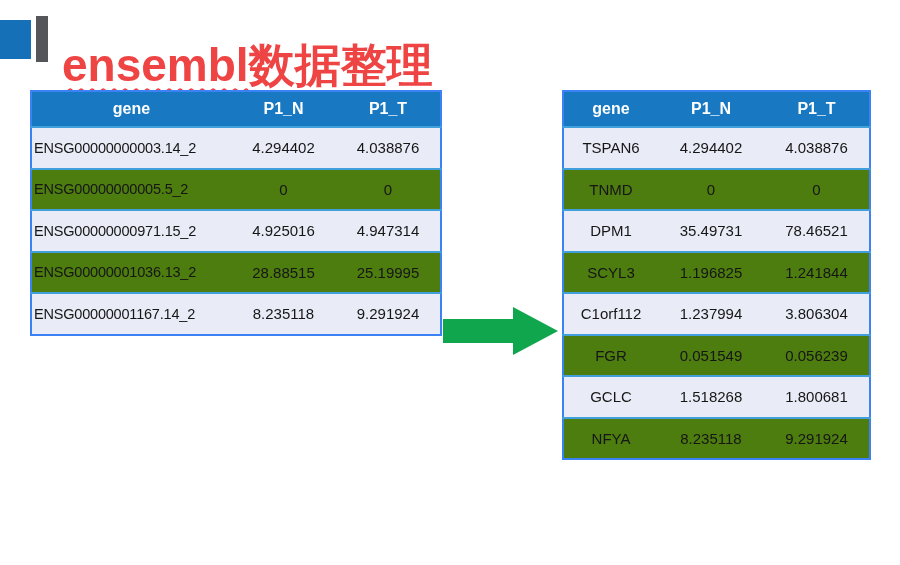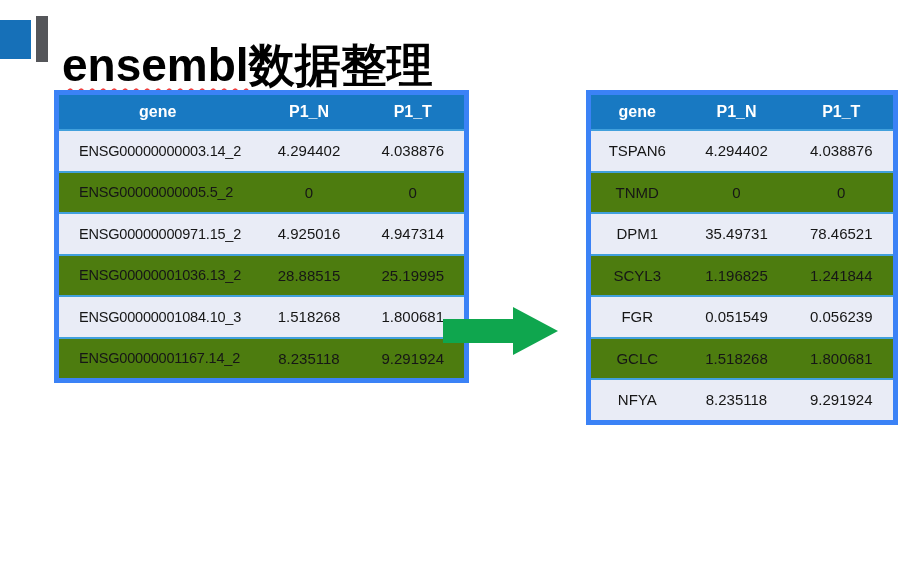--- a/index.html
+++ b/index.html
@@ -18,40 +18,39 @@
     background: #1670B8;
   }
   .accent-bar {
     position: absolute; left: 36px; top: 16px;
     width: 12px; height: 46px;
     background: #55565A;
   }
   .page-title {
     position: absolute; left: 62px; top: 4px;
     font-size: 46px; line-height: 60px;
-    color: #000000;
+    color: #ef4444;
     letter-spacing: 0px;
     white-space: nowrap;
   }
   .page-title .latin {
     text-decoration-line: underline;
     text-decoration-style: wavy;
     text-decoration-color: #F04040;
     text-decoration-thickness: 2px;
     text-underline-offset: 7px;
   }
 
   
   table.dtable {
     position: absolute;
     top: 90px;
     border-collapse: collapse;
     table-layout: fixed;
-    border: 5px solid #3b82f6;
-    margin-left: 24px;
+    border: 2px solid #3b82f6;
   }
   table.dtable.left  { left: 30px;  width: 410px; }
   table.dtable.right { left: 562px; width: 307px; }
 
   .dtable th {
     background: #1879C2;
     color: #ffffff;
     font-weight: bold;
     font-size: 16px;
     height: 34px;
@@ -63,21 +62,21 @@
     font-size: 15px;
     color: #161616;
     text-align: center;
     padding: 0;
     border-top: 2px solid #41A0DC;
     background: #4d7c0f;
   }
   .dtable tbody tr:nth-child(odd) td { background: #E9ECF6; }
   .dtable.left td:first-child {
     text-align: left;
-    padding-left: 20px;
+    padding-left: 2px;
     font-size: 14.5px;
     letter-spacing: -0.2px;
   }
 
   
   .dtable.left  col.c-gene { width: 200px; }
   .dtable.left  col.c-n    { width: 105px; }
   .dtable.left  col.c-t    { width: 105px; }
   .dtable.right col.c-gene { width: 95px; }
   .dtable.right col.c-n    { width: 106px; }
@@ -125,25 +124,20 @@
         <td>ENSG00000000971.15_2</td>
         <td>4.925016</td>
         <td>4.947314</td>
       </tr>
       <tr>
         <td>ENSG00000001036.13_2</td>
         <td>28.88515</td>
         <td>25.19995</td>
       </tr>
       <tr>
-        <td>ENSG00000001084.10_3</td>
-        <td>1.518268</td>
-        <td>1.800681</td>
-      </tr>
-      <tr>
         <td>ENSG00000001167.14_2</td>
         <td>8.235118</td>
         <td>9.291924</td>
       </tr>
     </tbody>
   </table>
 
 <div class="arrow-wrap">
   <svg width="116" height="54" viewBox="0 0 116 54" xmlns="http://www.w3.org/2000/svg">
     <polygon points="0,15 70,15 70,3 115,27 70,51 70,39 0,39" fill="#0FA64E"></polygon>
@@ -178,20 +172,25 @@
         <td>DPM1</td>
         <td>35.49731</td>
         <td>78.46521</td>
       </tr>
       <tr>
         <td>SCYL3</td>
         <td>1.196825</td>
         <td>1.241844</td>
       </tr>
       <tr>
+        <td>C1orf112</td>
+        <td>1.237994</td>
+        <td>3.806304</td>
+      </tr>
+      <tr>
         <td>FGR</td>
         <td>0.051549</td>
         <td>0.056239</td>
       </tr>
       <tr>
         <td>GCLC</td>
         <td>1.518268</td>
         <td>1.800681</td>
       </tr>
       <tr>

